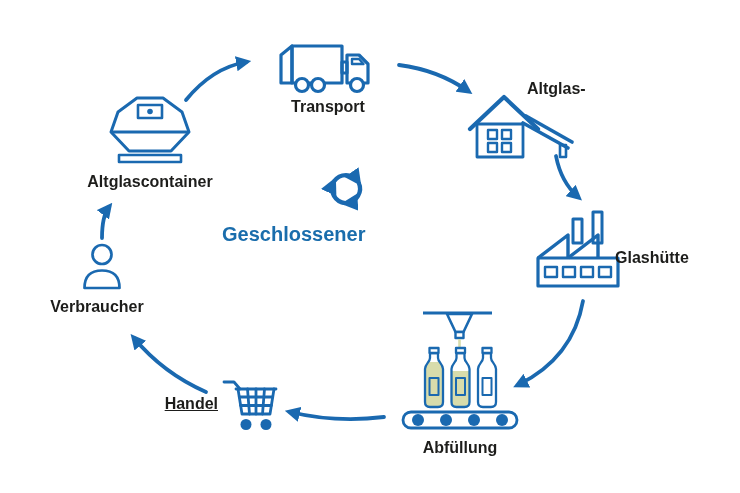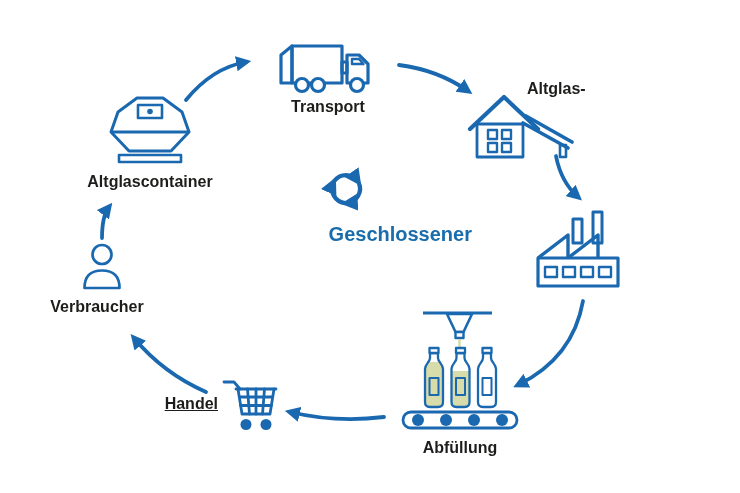--- a/index.html
+++ b/index.html
@@ -7,21 +7,21 @@
     position:relative; width:740px; height:493px; background:#ffffff;
     font-family:"Liberation Sans", sans-serif; overflow:hidden;
   }
   .abs { position:absolute; }
   .node-label {
     font-weight:bold; font-size:16px; color:#1d1d1b; line-height:21px;
     white-space:nowrap;
   }
   .center-title {
     font-weight:bold; font-size:20px; line-height:26px; color:#1a6dac;
-    text-align:right; white-space:nowrap;
+    text-align:left; white-space:nowrap;
   }
   .ta-c { text-align:center; }
   .ta-r { text-align:right;text-decoration:underline; }
   svg { display:block; overflow:visible; }
   .indent2 { padding-left:11px; }
 </style>
 </head>
 <body>
 
 <div class="canvas">
@@ -91,20 +91,21 @@
       <rect x="60" y="2" width="9" height="31" stroke-width="3"></rect>
       <path d="M5,48 L35,25 L35,48" stroke-width="3.4"></path>
       <path d="M35,48 L65,25 L65,48" stroke-width="3.4"></path>
       <rect x="5" y="48" width="80" height="28" stroke-width="3.2"></rect>
       <rect x="12" y="57" width="12" height="10" stroke-width="2.4"></rect>
       <rect x="30" y="57" width="12" height="10" stroke-width="2.4"></rect>
       <rect x="48" y="57" width="12" height="10" stroke-width="2.4"></rect>
       <rect x="66" y="57" width="12" height="10" stroke-width="2.4"></rect>
     </g>
   </svg>
+  <div class="abs node-label" style="left:615px;top:247px">Glashütte</div>
 
   <svg class="abs" style="left:400px;top:306px" width="120" height="126" viewBox="0 0 120 126">
     <defs>
       <linearGradient id="bf1" x1="0" y1="0" x2="0" y2="1">
         <stop offset="0.17" stop-color="#ffffff"></stop>
         <stop offset="0.17" stop-color="#d8dcab"></stop>
       </linearGradient>
       <linearGradient id="bf2" x1="0" y1="0" x2="0" y2="1">
         <stop offset="0.33" stop-color="#ffffff"></stop>
         <stop offset="0.33" stop-color="#d8dcab"></stop>

